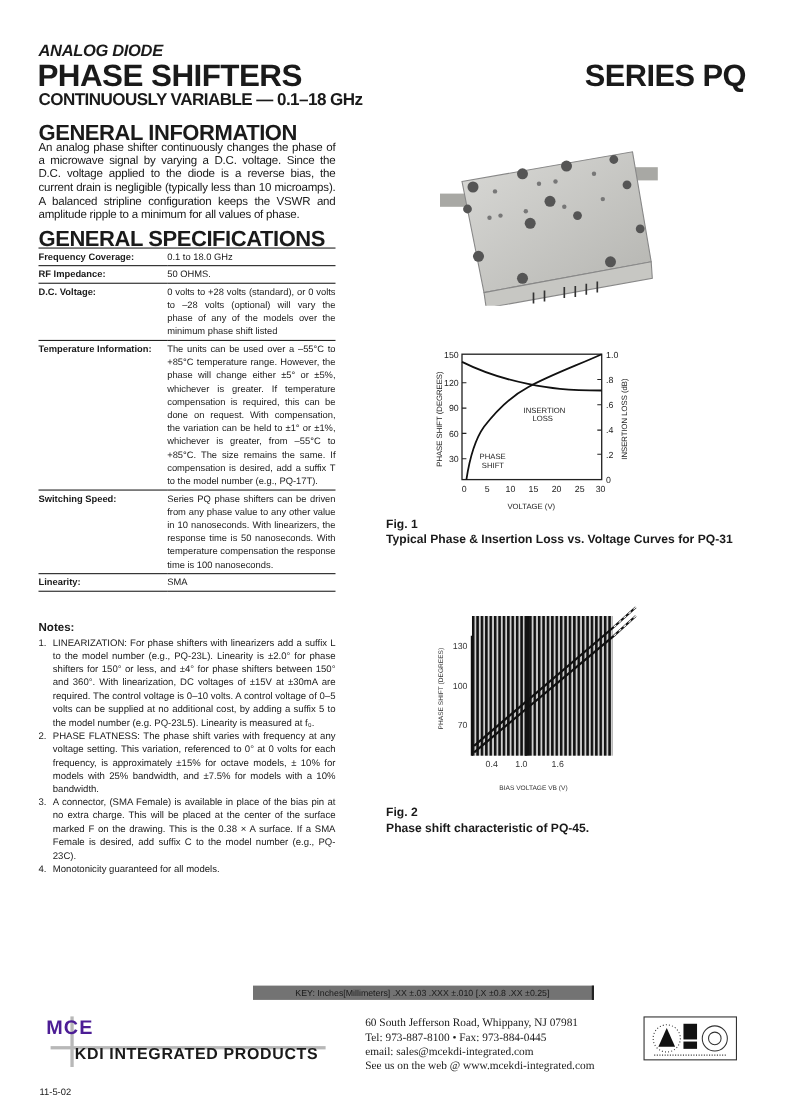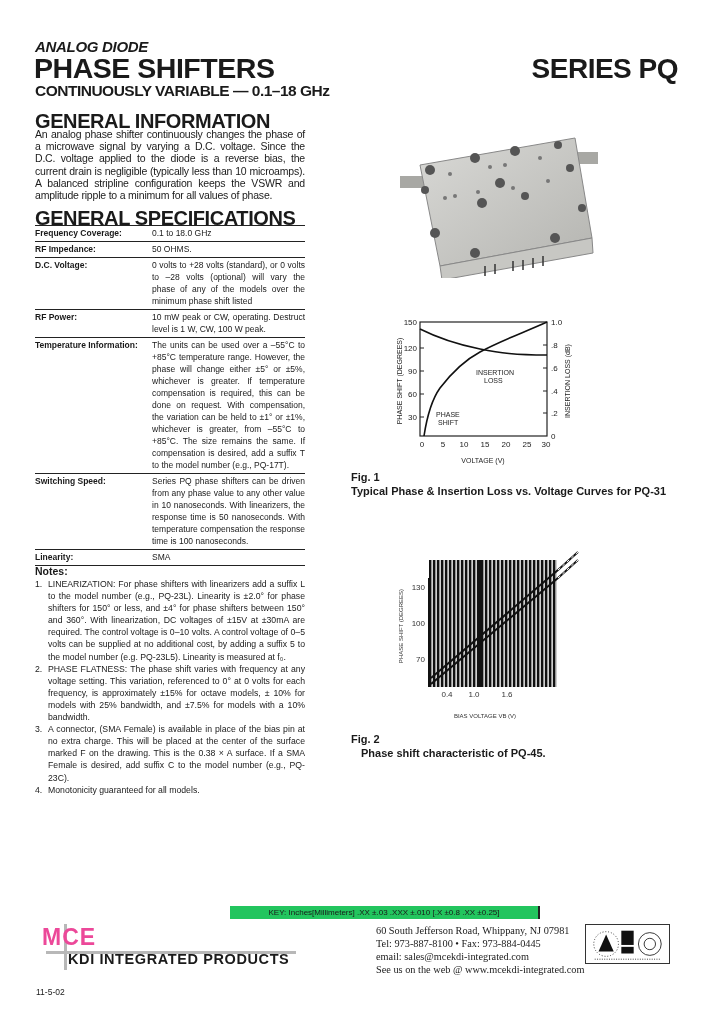--- a/index.html
+++ b/index.html
@@ -14,24 +14,24 @@
   table.spec { left: 35px; top: 226px; width: 270px; border-collapse: collapse; font-size: 8.5px; line-height: 12px; }
   table.spec td { vertical-align: top; padding: 1px 0 2px 0; border-bottom: 1px solid #222; }
   table.spec td.k { width: 117px; font-weight: bold; }
   table.spec td.v { text-align: justify; }
   .spec-top { left: 35px; top: 225px; width: 270px; border-top: 1.5px solid #222; }
   .notes-h { left: 35px; top: 565px; font-size: 10.5px; font-weight: bold; }
   ol.notes { left: 35px; top: 578px; width: 270px; font-size: 8.7px; line-height: 12.1px; list-style: none; }
   ol.notes li { display: flex; text-align: justify; }
   ol.notes li .n { width: 13px; flex: none; }
   .fig-cap { font-size: 11px; font-weight: bold; line-height: 14px; }
-  .key-bar { left: 230px; top: 896px; width: 310px; height: 13px; background: #22c55e; border-right: 2px solid #222; font-size: 8px; line-height: 13px; text-align: center; margin-top: 10px; }
-  .addr { left: 332px; top: 924px; font-family: "Liberation Serif", serif; font-size: 10.3px; line-height: 13px; margin-left: 44px; }
+  .key-bar { left: 230px; top: 896px; width: 310px; height: 13px; background: #737373; border-right: 2px solid #222; font-size: 8px; line-height: 13px; text-align: center; }
+  .addr { left: 332px; top: 924px; font-family: "Liberation Serif", serif; font-size: 10.3px; line-height: 13px; }
   .date { left: 36px; top: 987px; font-size: 8.5px; }
-  .logo-mce { left: 42px; top: 924px; font-size: 23px; font-weight: 900; color: #ec4899; letter-spacing: 1px; font-family: "Liberation Sans", sans-serif; }
+  .logo-mce { left: 42px; top: 924px; font-size: 18px; font-weight: 900; color: #4c1d95; letter-spacing: 1px; font-family: "Liberation Sans", sans-serif; }
   .logo-kdi { left: 68px; top: 951px; font-size: 14.5px; font-weight: bold; letter-spacing: 0.6px; }
   .logo-line-h { left: 46px; top: 951px; width: 250px; height: 3px; background: #b8b8b8; }
   .logo-line-v { left: 64px; top: 924px; width: 3px; height: 46px; background: #b8b8b8; }
   .cert { left: 585px; top: 924px; width: 85px; height: 40px; border: 1px solid #333; }
 </style>
 </head>
 <body>
 
 <div class="abs kicker">ANALOG DIODE</div>
 <div class="abs title">PHASE SHIFTERS</div>
@@ -49,24 +49,20 @@
         <td class="k">Frequency Coverage:</td>
         <td class="v">0.1 to 18.0 GHz</td>
       </tr>
     <tr>
         <td class="k">RF Impedance:</td>
         <td class="v">50 OHMS.</td>
       </tr>
     <tr>
         <td class="k">D.C. Voltage:</td>
         <td class="v">0 volts to +28 volts (standard), or 0 volts to –28 volts (optional) will vary the phase of any of the models over the minimum phase shift listed</td>
-      </tr>
-    <tr>
-        <td class="k">RF Power:</td>
-        <td class="v">10 mW peak or CW, operating. Destruct level is 1 W, CW, 100 W peak.</td>
       </tr>
     <tr>
         <td class="k">Temperature Information:</td>
         <td class="v">The units can be used over a –55°C to +85°C temperature range. However, the phase will change either ±5° or ±5%, whichever is greater. If temperature compensation is required, this can be done on request. With compensation, the variation can be held to ±1° or ±1%, whichever is greater, from –55°C to +85°C. The size remains the same. If compensation is desired, add a suffix T to the model number (e.g., PQ-17T).</td>
       </tr>
     <tr>
         <td class="k">Switching Speed:</td>
         <td class="v">Series PQ phase shifters can be driven from any phase value to any other value in 10 nanoseconds. With linearizers, the response time is 50 nanoseconds. With temperature compensation the response time is 100 nanoseconds.</td>
       </tr>
     <tr>
@@ -208,21 +204,21 @@
     <text x="40" y="114" text-anchor="end">70</text>
     <text x="62" y="149" text-anchor="middle">0.4</text>
     <text x="89" y="149" text-anchor="middle">1.0</text>
     <text x="122" y="149" text-anchor="middle">1.6</text>
     <text x="100" y="170" text-anchor="middle" font-size="6">BIAS VOLTAGE VB (V)</text>
     <text x="0" y="0" transform="translate(18,78) rotate(-90)" text-anchor="middle" font-size="6">PHASE SHIFT (DEGREES)</text>
   </g>
 </svg>
 
 <div class="abs fig-cap" style="left:351px;top:732px;">Fig. 2</div>
-<div class="abs fig-cap" style="left:361px;top:746px;">Phase shift characteristic of PQ-45.</div>
+<div class="abs fig-cap" style="left:351px;top:746px;">Phase shift characteristic of PQ-45.</div>
 
 <div class="abs key-bar">KEY: Inches[Millimeters] .XX ±.03 .XXX ±.010 [.X ±0.8 .XX ±0.25]</div>
 
 <div class="abs logo-line-h"></div>
 <div class="abs logo-line-v"></div>
 <div class="abs logo-mce">MCE</div>
 <div class="abs logo-kdi">KDI INTEGRATED PRODUCTS</div>
 
 <div class="abs addr">
   <div>60 South Jefferson Road, Whippany, NJ 07981</div>

